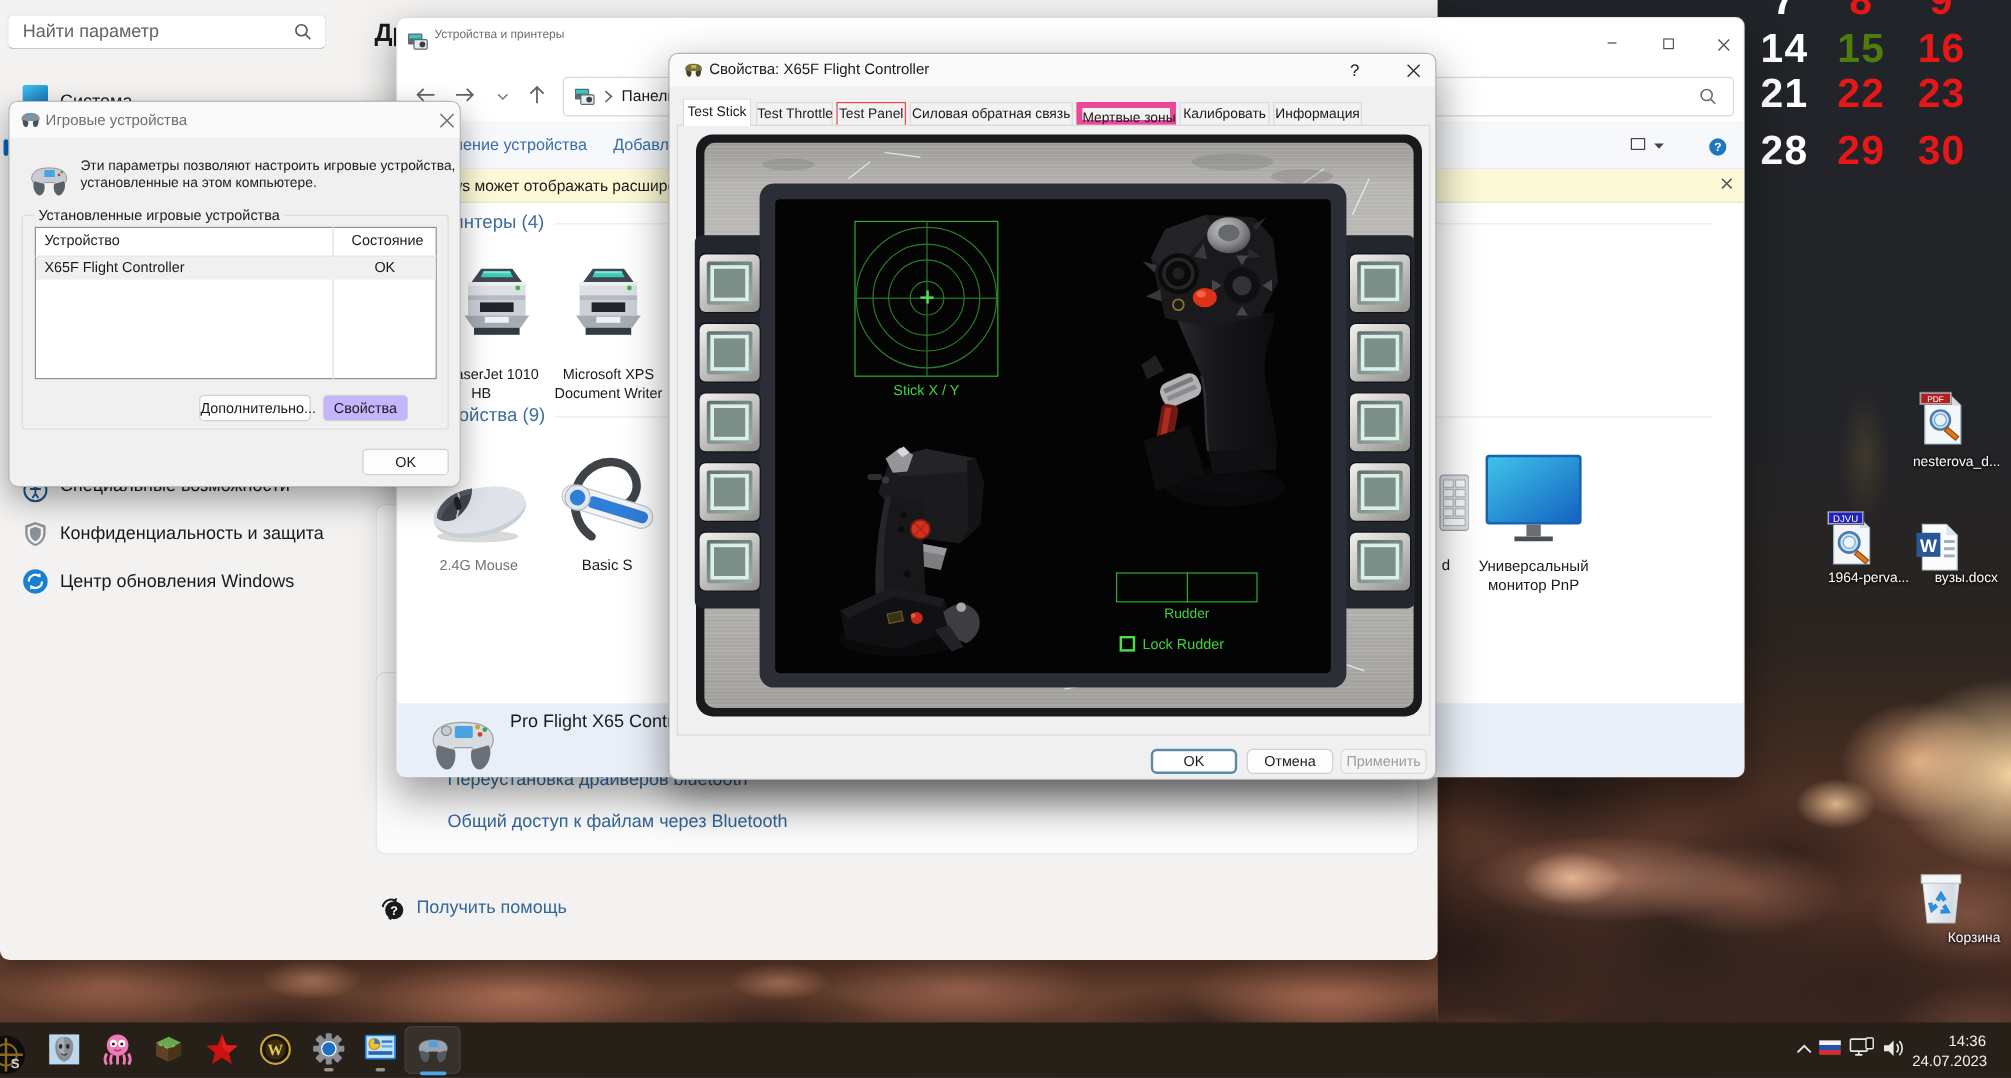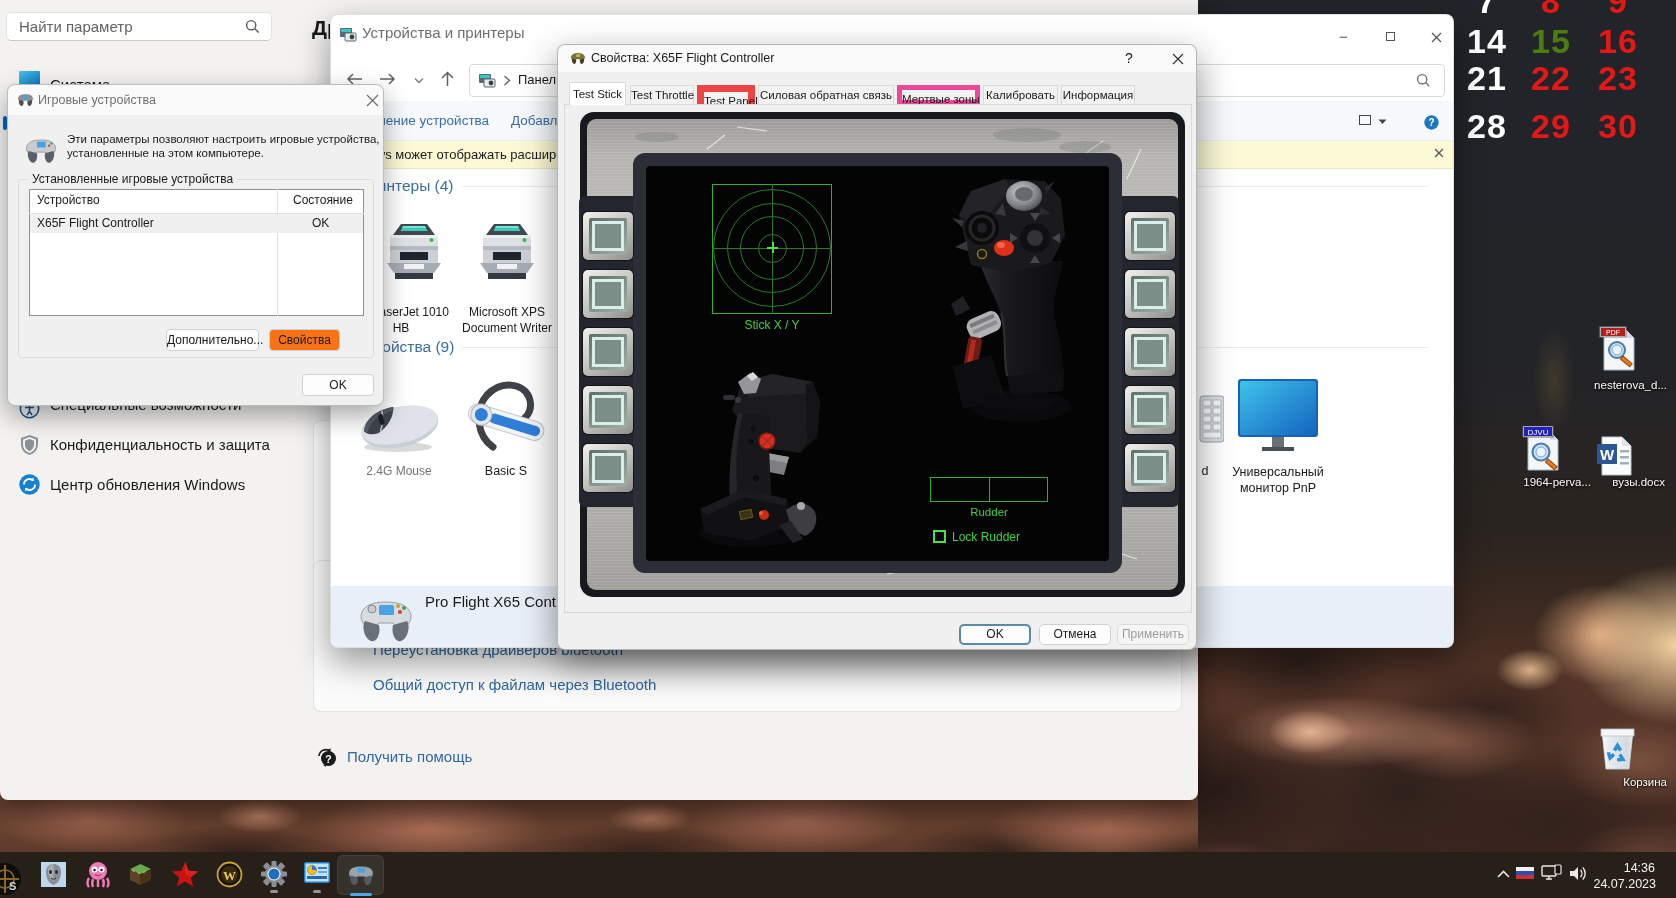--- a/index.html
+++ b/index.html
@@ -191,21 +191,21 @@
 </div>
 
 <div class="abs" id="devwin" style="left:330px;top:14px;width:1124px;height:634px;background:#fff;border-radius:8px;box-shadow:0 14px 34px rgba(0,0,0,.4);border:1px solid rgba(0,0,0,.12);overflow:hidden">
 
   <svg class="abs" style="left:9px;top:11px" width="17" height="16" viewBox="0 0 17 16">
       <rect x="0" y="2" width="12" height="9" rx="1" fill="#5d6a72"></rect>
       <rect x="1" y="3" width="10" height="3" fill="#35c8c0"></rect>
       <rect x="5" y="7" width="11" height="8" rx="1" fill="#e8eaec" stroke="#5d6a72"></rect>
       <circle cx="12" cy="11" r="2.4" fill="#3a4248"></circle>
     </svg>
-  <div class="txt" style="left:31px;top:9px;font-size:15px;color:#6e6e6e">Устройства и принтеры</div>
+  <div class="txt" style="left:31px;top:9px;font-size:10px;color:#6e6e6e">Устройства и принтеры</div>
   <div class="txt" style="left:1008px;top:13px;font-size:15px;color:#555">−</div>
   <div class="abs" style="left:1055px;top:17px;width:9px;height:9px;border:1.2px solid #555"></div>
   <svg class="abs" style="left:1100px;top:17px" width="11" height="11" viewBox="0 0 11 11">
       <path d="M1 1 L10 10 M10 1 L1 10" stroke="#555" stroke-width="1.2"></path>
     </svg>
 
   <svg class="abs" style="left:15px;top:57px" width="17" height="14" viewBox="0 0 17 14">
       <path d="M16 7 H2 M7 2 L2 7 l5 5" fill="none" stroke="#616161" stroke-width="1.5"></path>
     </svg>
   <svg class="abs" style="left:48px;top:57px" width="17" height="14" viewBox="0 0 17 14">
@@ -390,41 +390,41 @@
   <div class="abs" style="left:21px;top:104px;width:335px;height:127px;background:#fff;border:1px solid #909090"></div>
   <div class="abs" style="left:21px;top:128px;width:335px;height:1px;background:#e0e0e0"></div>
   <div class="abs" style="left:269px;top:104px;width:1px;height:127px;background:#e0e0e0"></div>
   <div class="txt" style="left:29px;top:108px;font-size:12px;color:#1a1a1a">Устройство</div>
   <div class="txt" style="left:285px;top:108px;font-size:12px;color:#1a1a1a">Состояние</div>
   <div class="abs" style="left:22px;top:129px;width:333px;height:19px;background:#f0f0f0"></div>
   <div class="txt" style="left:29px;top:131px;font-size:12px;color:#1a1a1a">X65F Flight Controller</div>
   <div class="txt" style="left:304px;top:131px;font-size:12px;color:#1a1a1a">OK</div>
 
   <div class="abs" style="left:158px;top:244px;width:93px;height:22px;background:#fdfdfd;border:1px solid #d0d0d0;border-radius:4px;text-align:center;font-size:12px;color:#1a1a1a;line-height:20px">Дополнительно...</div>
-  <div class="abs" style="left:261px;top:244px;width:71px;height:22px;background:#f97316;border:1px solid #d0d0d0;border-radius:4px;text-align:center;font-size:12px;color:#1a1a1a;line-height:20px">Свойства</div>
+  <div class="abs" style="left:261px;top:244px;width:71px;height:22px;background:#c4b5fd;border:1px solid #d0d0d0;border-radius:4px;text-align:center;font-size:12px;color:#1a1a1a;line-height:20px">Свойства</div>
   <div class="abs" style="left:294px;top:289px;width:72px;height:22px;background:#fdfdfd;border:1px solid #d0d0d0;border-radius:4px;text-align:center;font-size:12px;color:#1a1a1a;line-height:20px">OK</div>
 </div>
 
 <div class="abs" id="propdlg" style="left:557px;top:44px;width:640px;height:606px;background:#f0f0f0;border-radius:8px;border:1px solid rgba(0,0,0,.25);box-shadow:0 14px 36px rgba(0,0,0,.45);overflow:hidden">
   <div class="abs" style="left:0;top:0;width:100%;height:27px;background:#fafafa"></div>
   <svg class="abs" style="left:12px;top:7px" width="16" height="13" viewBox="0 0 58 48">
       <path d="M12 8 C20 4 38 4 46 8 C54 12 56 20 52 26 C48 32 40 30 36 26 H22 C18 30 10 32 6 26 C2 20 4 12 12 8 Z" fill="#7a7040" stroke="#3a3010"></path>
       <path d="M8 24 C4 30 8 42 14 44 C20 46 24 36 22 28 Z" fill="#4a4020"></path>
       <path d="M50 24 C54 30 50 42 44 44 C38 46 34 36 36 28 Z" fill="#4a4020"></path>
       <rect x="22" y="8" width="15" height="10" fill="#c8b840"></rect>
     </svg>
   <div class="txt" style="left:33px;top:6px;font-size:12.5px;color:#1a1a1a">Свойства: X65F Flight Controller</div>
   <div class="txt" style="left:567px;top:5px;font-size:14px;color:#1a1a1a">?</div>
   <svg class="abs" style="left:614px;top:8px" width="12" height="12" viewBox="0 0 12 12">
       <path d="M1 1 L11 11 M11 1 L1 11" stroke="#333" stroke-width="1.2"></path>
     </svg>
 
   <div class="abs" style="left:11px;top:37px;width:57px;height:23px;background:#fff;border:1px solid #d9d9d9;border-bottom:none;border-radius:2px 2px 0 0;text-align:center;font-size:11.5px;color:#1a1a1a;line-height:22px;white-space:nowrap;z-index:3">Test Stick</div>
   <div class="abs" style="left:72px;top:40px;width:64px;height:20px;background:#f2f2f2;border:1px solid #d9d9d9;text-align:center;font-size:11.5px;color:#1a1a1a;line-height:18px;white-space:nowrap;overflow:visible">Test Throttle</div>
-  <div class="abs" style="left:139px;top:40px;width:58px;height:29px;background:#f2f2f2;border:7px solid #ef4444;text-align:center;font-size:11.5px;color:#1a1a1a;line-height:18px;white-space:nowrap;overflow:visible">Test Panel</div>
+  <div class="abs" style="left:139px;top:40px;width:58px;height:29px;background:#f2f2f2;border:1px solid #ef4444;text-align:center;font-size:11.5px;color:#1a1a1a;line-height:18px;white-space:nowrap;overflow:visible">Test Panel</div>
   <div class="abs" style="left:200px;top:40px;width:136px;height:20px;background:#f2f2f2;border:1px solid #d9d9d9;text-align:center;font-size:11.5px;color:#1a1a1a;line-height:18px;white-space:nowrap;overflow:visible">Силовая обратная связь</div>
   <div class="abs" style="left:339px;top:40px;width:83px;height:20px;background:#f2f2f2;border:5px solid #ec4899;text-align:center;font-size:11.5px;color:#1a1a1a;line-height:18px;white-space:nowrap;overflow:visible">Мертвые зоны</div>
   <div class="abs" style="left:425px;top:40px;width:75px;height:20px;background:#f2f2f2;border:1px solid #d9d9d9;text-align:center;font-size:11.5px;color:#1a1a1a;line-height:18px;white-space:nowrap;overflow:visible">Калибровать</div>
   <div class="abs" style="left:503px;top:40px;width:74px;height:20px;background:#f2f2f2;border:1px solid #d9d9d9;text-align:center;font-size:11.5px;color:#1a1a1a;line-height:18px;white-space:nowrap;overflow:visible">Информация</div>
 
   <div class="abs" style="left:6px;top:59px;width:628px;height:509px;background:#f0f0f0;border:1px solid #d9d9d9;z-index:1"></div>
 
   <div class="abs" style="left:22px;top:67px;width:605px;height:485px;background:#17191d;border-radius:14px;z-index:2"></div>
   <div class="abs" style="left:29px;top:74px;width:591px;height:471px;border-radius:9px;z-index:2;background:linear-gradient(180deg,#9c9b98 0%,#b5b4b1 8%,#c0bfbc 30%,#c4c3c0 55%,#b0afac 80%,#a09f9c 100%)"></div>
   <div class="abs" style="left:29px;top:74px;width:591px;height:471px;border-radius:9px;z-index:2;background:repeating-linear-gradient(180deg,rgba(255,255,255,.10) 0 1px,rgba(0,0,0,0) 1px 3px)"></div>

